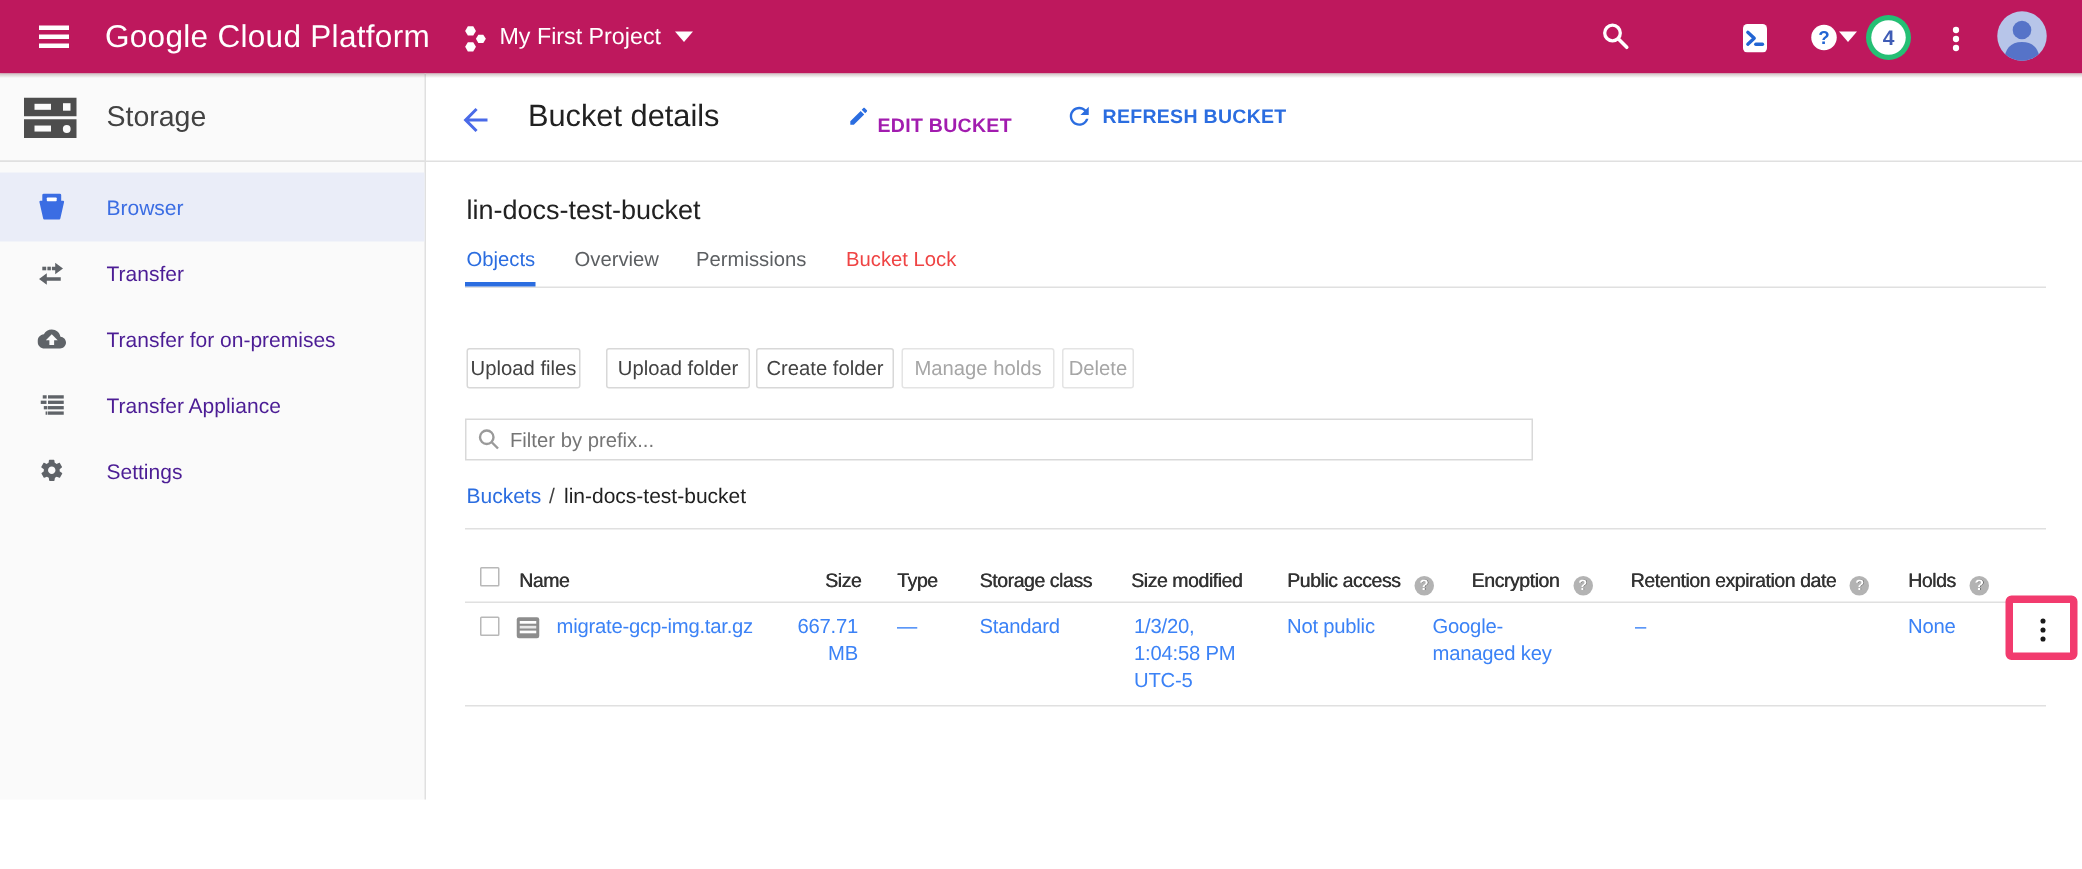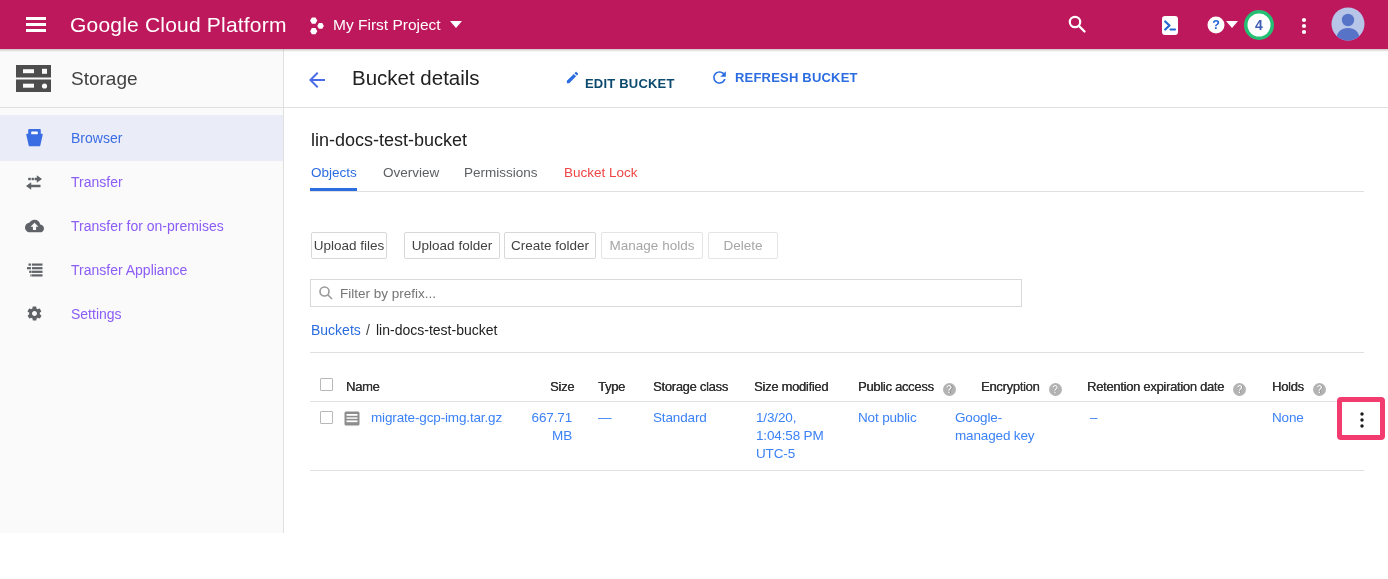--- a/index.html
+++ b/index.html
@@ -5,21 +5,21 @@
 * { margin:0; padding:0; box-sizing:border-box; }
 html,body { width:1388px; height:579px; background:#fff; font-family:"Liberation Sans",sans-serif; overflow:hidden; }
 .abs { position:absolute; }
 #topbar {
   position:absolute; left:0; top:0; width:1388px; height:49px;
   background:#be185d; box-shadow:0 1px 3px rgba(110,80,80,.45);
 }
 .hline { position:absolute; background:#e0e0e0; height:1px; }
 #sidebar { position:absolute; left:0; top:49px; width:284px; height:484px; background:#fafafa; border-right:1px solid #e0e0e0; }
 .sideitem { position:absolute; left:0; width:283px; height:44px;padding-left:40px; }
-.sideitem .txt { position:absolute; left:71px; top:50%; transform:translateY(-50%); font-size:14px; color:#8b5cf6; }
+.sideitem .txt { position:absolute; left:71px; top:50%; transform:translateY(-50%); font-size:14px; color:#4c1d95; }
 .btn { position:absolute; top:232px; height:27px; border:1px solid #d8d8d8; border-radius:2px; background:#fff;
   font-size:13.5px; color:#424242; display:flex; align-items:center; justify-content:center; }
 .btn.dis { color:#a6a6a6; border-color:#e4e4e4; }
 .hdrcell { position:absolute; font-size:13px; font-weight:normal; letter-spacing:-0.3px; color:#333; text-shadow:0.3px 0 0 #333; }
 .cell { position:absolute; font-size:13.5px; letter-spacing:-0.15px; color:#3b82f6; line-height:18px; }
 .qm { display:inline-block; width:13px; height:13px; border-radius:50%; background:#b3b3b3; color:#fff;
   font-size:10px; font-weight:700; letter-spacing:0; text-align:center; line-height:13px; vertical-align:-1.5px; margin-left:6px; }
 </style>
 </head>
 <body>
@@ -143,42 +143,42 @@
 </div>
 
 <div class="abs" style="left:284px;top:49px;width:1104px;height:58px;background:#fff;">
   <svg class="abs" style="left:21px;top:19px" width="24" height="24" viewBox="0 0 24 24">
     <path d="M20 11H7.83l5.59-5.59L12 4l-8 8 8 8 1.41-1.41L7.83 13H20v-2z" fill="#4a6ae8"></path>
   </svg>
   <div class="abs" style="left:68px;top:0;height:58px;display:flex;align-items:center;font-size:20.5px;color:#212121;">Bucket details</div>
   <svg class="abs" style="left:281px;top:21px" width="15" height="15" viewBox="0 0 24 24">
     <path d="M3 17.25V21h3.75L17.81 10.19l-3.75-3.75L3 17.25zM20.71 7.04c.39-.39.39-1.02 0-1.41l-2.34-2.34c-.39-.39-1.02-.39-1.41 0l-1.83 1.83 3.75 3.75 1.83-1.83z" fill="#2b6de0"></path>
   </svg>
-  <div class="abs" style="left:301px;top:0;height:69px;display:flex;align-items:center;font-size:13px;font-weight:bold;color:#0c4a6e;letter-spacing:0.2px;">EDIT BUCKET</div>
+  <div class="abs" style="left:301px;top:0;height:69px;display:flex;align-items:center;font-size:13px;font-weight:bold;color:#a21caf;letter-spacing:0.2px;">EDIT BUCKET</div>
   <svg class="abs" style="left:426px;top:19px" width="19" height="19" viewBox="0 0 24 24">
     <path d="M17.65 6.35C16.2 4.9 14.21 4 12 4c-4.42 0-7.99 3.58-7.99 8s3.57 8 7.99 8c3.73 0 6.84-2.55 7.73-6h-2.08c-.82 2.33-3.04 4-5.65 4-3.31 0-6-2.69-6-6s2.69-6 6-6c1.66 0 3.14.69 4.22 1.78L13 11h7V4l-2.35 2.35z" fill="#2b6de0"></path>
   </svg>
   <div class="abs" style="left:451px;top:0;height:57px;display:flex;align-items:center;font-size:13px;font-weight:bold;color:#2b6de0;letter-spacing:0.2px;">REFRESH BUCKET</div>
 </div>
 <div class="hline" style="left:0;top:107px;width:1388px;"></div>
 
 <div class="abs" style="left:311px;top:130px;font-size:18px;color:#212121;">lin-docs-test-bucket</div>
 
 <div class="abs" style="left:311px;top:165px;font-size:13.5px;color:#2b6de0;">Objects</div>
 <div class="abs" style="left:383px;top:165px;font-size:13.5px;color:#5c5f62;">Overview</div>
 <div class="abs" style="left:464px;top:165px;font-size:13.5px;color:#5c5f62;">Permissions</div>
 <div class="abs" style="left:564px;top:165px;font-size:13.5px;color:#ef4444;">Bucket Lock</div>
 <div class="hline" style="left:310px;top:190.5px;width:1054px;"></div>
 <div class="abs" style="left:310px;top:188px;width:47px;height:3px;background:#2b6de0;"></div>
 
 <div class="btn" style="left:311px;width:76px;">Upload files</div>
 <div class="btn" style="left:404px;width:96px;">Upload folder</div>
 <div class="btn" style="left:504px;width:92px;">Create folder</div>
 <div class="btn dis" style="left:601px;width:102px;">Manage holds</div>
-<div class="btn dis" style="left:708px;width:70px;">Delete</div>
+<div class="btn dis" style="left:708px;width:48px;">Delete</div>
 
 <div class="abs" style="left:310px;top:279px;width:712px;height:28px;border:1px solid #d9d9d9;background:#fff;"></div>
 <svg class="abs" style="left:318px;top:285px" width="16" height="16" viewBox="0 0 16 16">
   <circle cx="6.5" cy="6.5" r="4.5" fill="none" stroke="#9a9a9a" stroke-width="1.6"></circle>
   <line x1="10" y1="10" x2="14" y2="14" stroke="#9a9a9a" stroke-width="1.6"></line>
 </svg>
 <div class="abs" style="left:340px;top:286px;font-size:13.5px;color:#757575;">Filter by prefix...</div>
 
 <div class="abs" style="left:311px;top:322px;font-size:14px;color:#2b6de0;">Buckets</div>
 <div class="abs" style="left:366px;top:322px;font-size:14px;color:#424242;">/</div>

